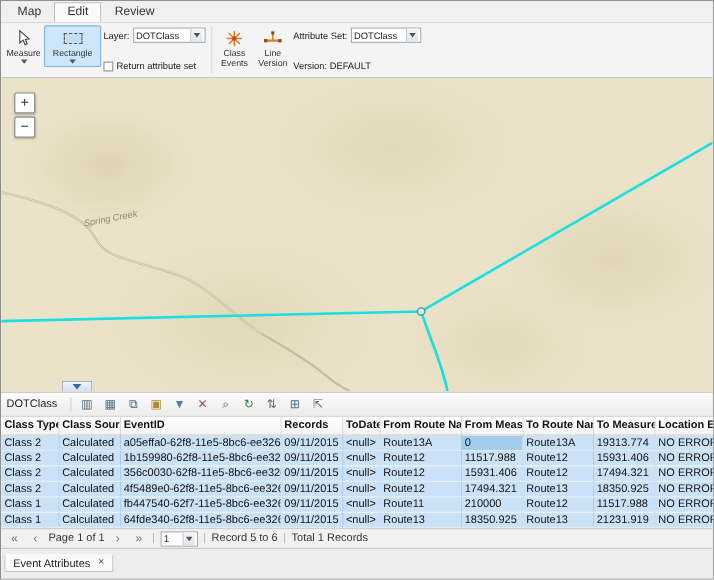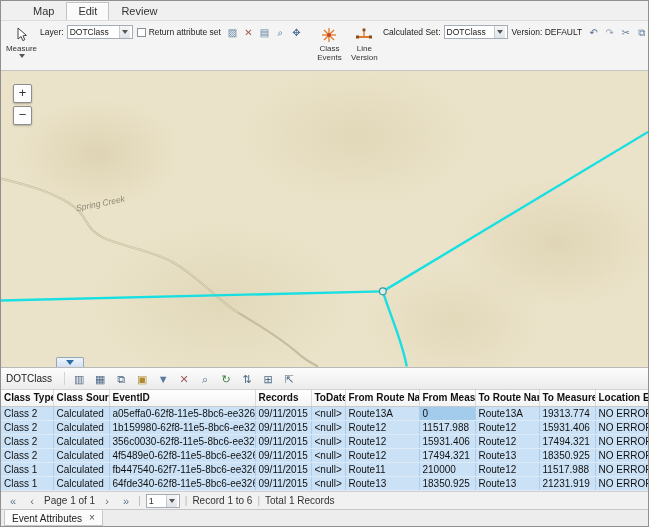--- a/index.html
+++ b/index.html
@@ -2,39 +2,39 @@
 <html><head>
 <meta charset="utf-8">
 <style>
   *{box-sizing:border-box;margin:0;padding:0}
   html,body{background:#fff}
   body{font-family:"Liberation Sans",sans-serif}
   .app{width:649px;height:527px;border:1px solid #8f8f8f;display:flex;flex-direction:column;
        background:#f4f4f4;font-size:11px;color:#222;position:relative;overflow:hidden}
 
   
-  .tabbar{height:19px;display:flex;align-items:flex-end;background:#f0f0f0;padding-left:20px}
+  .tabbar{height:19px;display:flex;align-items:flex-end;background:#f0f0f0;padding-left:3px}
   .rtab{padding:2px 11px 3px;font-size:11px;color:#333;border:1px solid transparent;border-bottom:none}
   .rtab.active{background:#fafafa;border-color:#c2c2c2;box-shadow:inset 0 1px 0 #fff}
 
   
   .ribbon{height:51px;background:#f4f4f4;border-top:1px solid #dcdcdc;border-bottom:1px solid #c4c4c4;
           display:flex;align-items:stretch}
   .group{position:relative;display:flex;align-items:flex-start;padding:2px 5px 11px 4px;gap:2px}
   .group-label{position:absolute;bottom:0;left:0;right:0;text-align:center;font-size:8px;color:#7a7a7a;
                height:10px;line-height:10px}
   .vsep{width:1px;background:#d8d8d8;margin:3px 0}
   .big-btn{width:33px;min-height:38px;display:flex;flex-direction:column;align-items:center;padding:2px 0 0;
            border:1px solid transparent;border-radius:2px;font-size:8px;color:#333;text-align:center;line-height:9px}
   .big-btn.wide{width:52px}
   .big-btn.selected{background:#cde6fa;border-color:#7eb4e3}
   .big-icon{height:17px;display:flex;align-items:center;justify-content:center;margin-bottom:1px}
   .dd-tri{width:0;height:0;border-left:3px solid transparent;border-right:3px solid transparent;
           border-top:4px solid #555;margin-top:1px}
-  .stack{display:flex;flex-direction:row;gap:4px;padding-top:2px}
+  .stack{display:flex;flex-direction:column;gap:16px;padding-top:2px}
   .frow{display:flex;align-items:center;gap:3px;font-size:8.5px;color:#222;white-space:nowrap}
   .dropdown{background:#fff;border:1px solid #a5acb5;height:14px;display:flex;align-items:center;
             font-size:8.5px;padding:0 2px;gap:2px}
   .dropdown .cv{flex:1;overflow:hidden;white-space:nowrap}
   .dd-btn{width:11px;height:12px;background:linear-gradient(#f6f6f6,#dfe4ea);border-left:1px solid #c4c9cf;
           display:flex;align-items:center;justify-content:center}
   .checkbox{width:9px;height:9px;border:1px solid #8a9099;background:#fff}
   .mini-row{display:flex;gap:1px}
   .mini-icon{width:15px;height:14px;font-size:10px;line-height:13px;text-align:center;border:1px solid transparent;border-radius:2px}
   .dashed-rect{width:17px;height:10px;border:1px dashed #5a5a5a;background:rgba(180,205,230,.35)}
@@ -75,21 +75,21 @@
 
   .pagination{height:18px;background:#f1f1f1;border-top:1px solid #cfcfcf;display:flex;align-items:center;
               font-size:10px;gap:5px;padding:0 5px;color:#333}
   .pg-btn{min-width:14px;height:14px;text-align:center;font-size:11px;line-height:12px;color:#5d7387;
           border:1px solid transparent;border-radius:2px}
   .pg-dd{width:34px;height:14px;background:#fff;border:1px solid #a5acb5;display:flex;align-items:center;
          font-size:9px;padding:0 2px;gap:2px}
   .pipe{color:#b5b5b5}
 
   
-  .bottombar{height:17px;background:#ededed;border-top:1px solid #c6c6c6;display:flex;align-items:flex-end;padding-left:3px}
+  .bottombar{height:28px;background:#ededed;border-top:1px solid #c6c6c6;display:flex;align-items:center;padding-left:3px}
   .btab{height:16px;background:#fbfbfb;border:1px solid #c6c6c6;border-top:1px solid #fbfbfb;margin-top:-1px;
         display:flex;align-items:center;gap:7px;padding:0 7px;font-size:10px;color:#222}
   .btab .close{font-size:10px;color:#555;line-height:10px}
 </style>
 </head>
 <body>
 
 <div class="app">
 
   <div class="tabbar">
@@ -100,20 +100,27 @@
 
   <div class="ribbon">
     <div class="group">
       <div class="big-btn">
         <span class="big-icon">
           <svg width="13" height="15" viewBox="0 0 13 15">
               <path d="M3,1 L3,12 L6,9.5 L7.8,13.6 L9.8,12.7 L8,8.8 L11.4,8.4 Z" fill="#fff" stroke="#444" stroke-width="1"></path>
             </svg>
         </span>
         <span>Measure</span>
+        <span class="dd-tri"></span>
+      </div>
+      <div class="big-btn wide selected">
+        <span class="big-icon">
+            <span class="dashed-rect"></span>
+          </span>
+        <span>Rectangle</span>
         <span class="dd-tri"></span>
       </div>
       <div class="stack">
         <div class="frow">
           <span>Layer:</span>
           <div class="dropdown" style="width:66px">
             <span class="cv">DOTClass</span>
             <span class="dd-btn">
                 <span class="dd-tri" style="margin-top:0"></span>
               </span>
@@ -157,21 +164,21 @@
             <line x1="9" y1="3" x2="9" y2="10" stroke="#e07a28" stroke-width="1.4"></line>
             <rect x="1" y="8.5" width="3" height="3" fill="#8a4a12"></rect>
             <rect x="14" y="8.5" width="3" height="3" fill="#8a4a12"></rect>
             <rect x="7.6" y="1.5" width="2.8" height="2.8" fill="#8a4a12"></rect>
           </svg>
         </span>
         <span>Line Version</span>
       </div>
       <div class="stack">
         <div class="frow">
-          <span>Calculated Set:</span>
+          <span>Attribute Set:</span>
           <div class="dropdown" style="width:64px">
             <span class="cv">DOTClass</span>
             <span class="dd-btn">
                 <span class="dd-tri" style="margin-top:0"></span>
               </span>
           </div>
         </div>
         <div class="frow">
           <span>Version: DEFAULT</span>
         </div>
@@ -335,21 +342,21 @@
     <span class="pg-btn">›</span>
     <span class="pg-btn">»</span>
     <span class="pipe">|</span>
     <div class="pg-dd">
       <span class="cv" style="flex:1">1</span>
       <span class="dd-btn">
           <span class="dd-tri" style="margin-top:0"></span>
         </span>
     </div>
     <span class="pipe">|</span>
-    <span>Record 1 to 6</span>
+    <span>Record 5 to 6</span>
     <span class="pipe">|</span>
     <span>Total 1 Records</span>
   </div>
 
   <div class="bottombar">
     <div class="btab">
       <span>Event Attributes</span>
       <span class="close">×</span>
     </div>
   </div>

